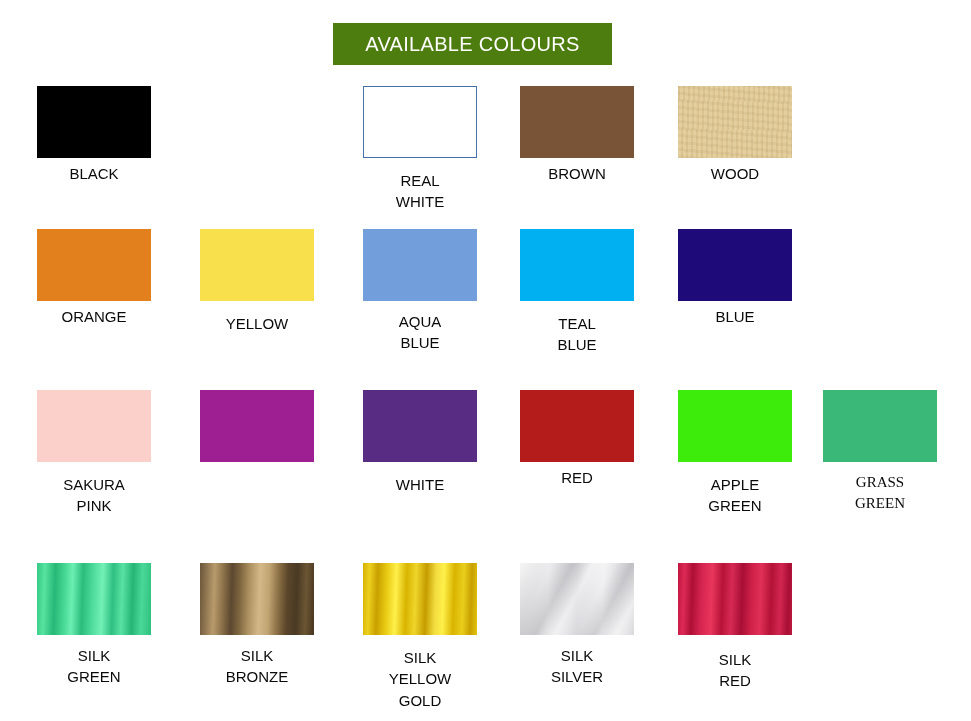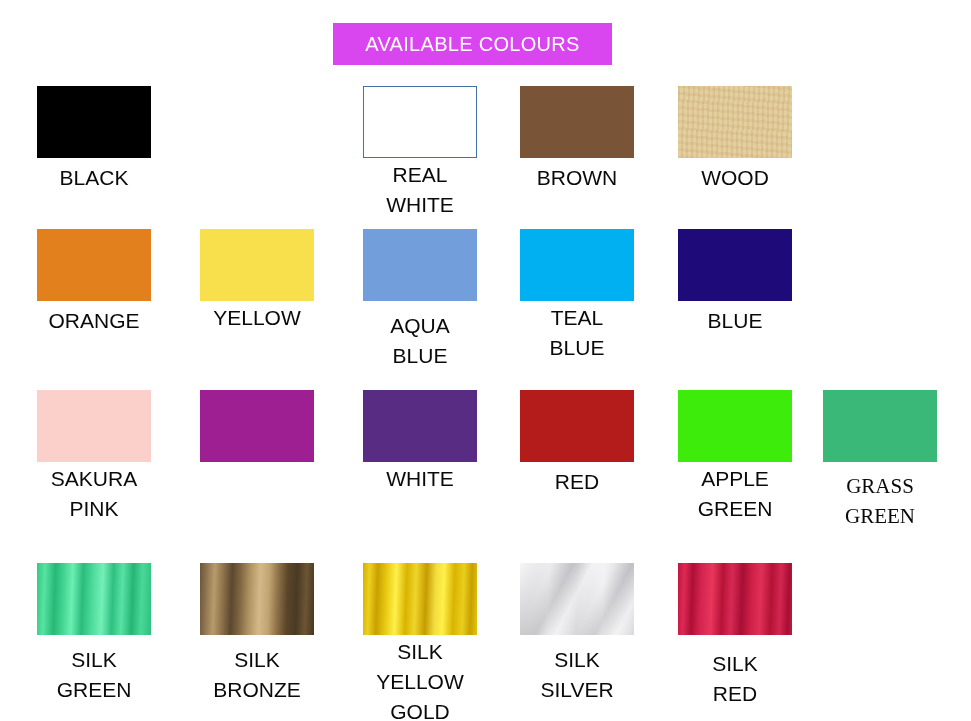--- a/index.html
+++ b/index.html
@@ -15,21 +15,21 @@
     position: relative;
   }
 
   
   #title-banner {
     position: absolute;
     left: 333px;
     top: 23px;
     width: 279px;
     height: 42px;
-    background: #d946ef;
+    background: #4d7c0f;
     display: flex;
     align-items: center;
     justify-content: center;
   }
   #title-banner .title-text {
     color: #ffffff;
     font-size: 20px;
     letter-spacing: 0.3px;
     white-space: nowrap;
   }
@@ -48,42 +48,42 @@
     text-align: center;
   }
   .swatch-chip {
     width: 114px;
     height: 72px;
     margin: 0 auto;
     box-sizing: border-box;
   }
   .swatch-label {
     margin-top: 5px;
-    font-size: 21px;
+    font-size: 15px;
     line-height: 1.42;
     color: #0a0a0a;
     white-space: pre-line;
   }
 
   
   .row-1 { top: 86px; }
   .row-2 { top: 229px; }
   .row-3 { top: 390px; }
   .row-4 { top: 563px; }
 
   
   .col-1 { left: 12px; }
   .col-2 { left: 175px; }
   .col-3 { left: 338px; }
   .col-4 { left: 495px; }
   .col-5 { left: 653px; }
   .col-6 { left: 798px; font-family: Liberation Serif, serif; }
 
   
-  .lbl-tight  { margin-top: 2px; }
+  .lbl-tight  { margin-top: 12px; }
   .lbl-loose  { margin-top: 10px; }
   .lbl-looser { margin-top: 14px; }
 
   
   .chip-outline {
     border: 1.5px solid #4472A8;
   }
 
   
   .tex-wood {

